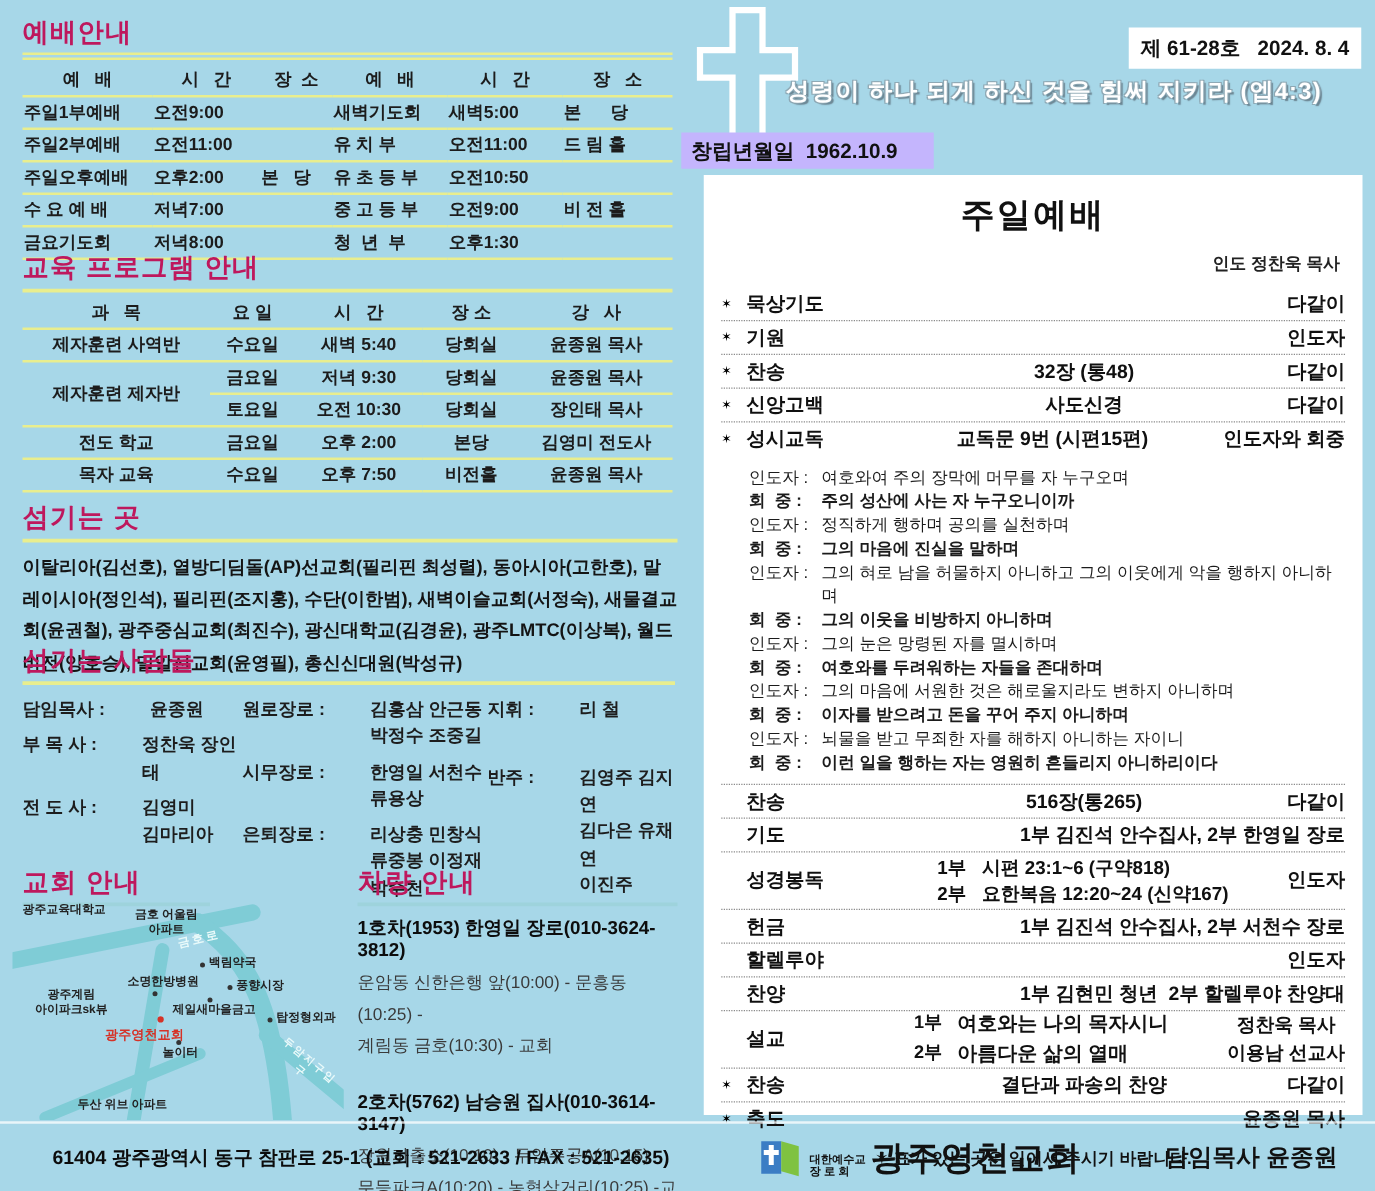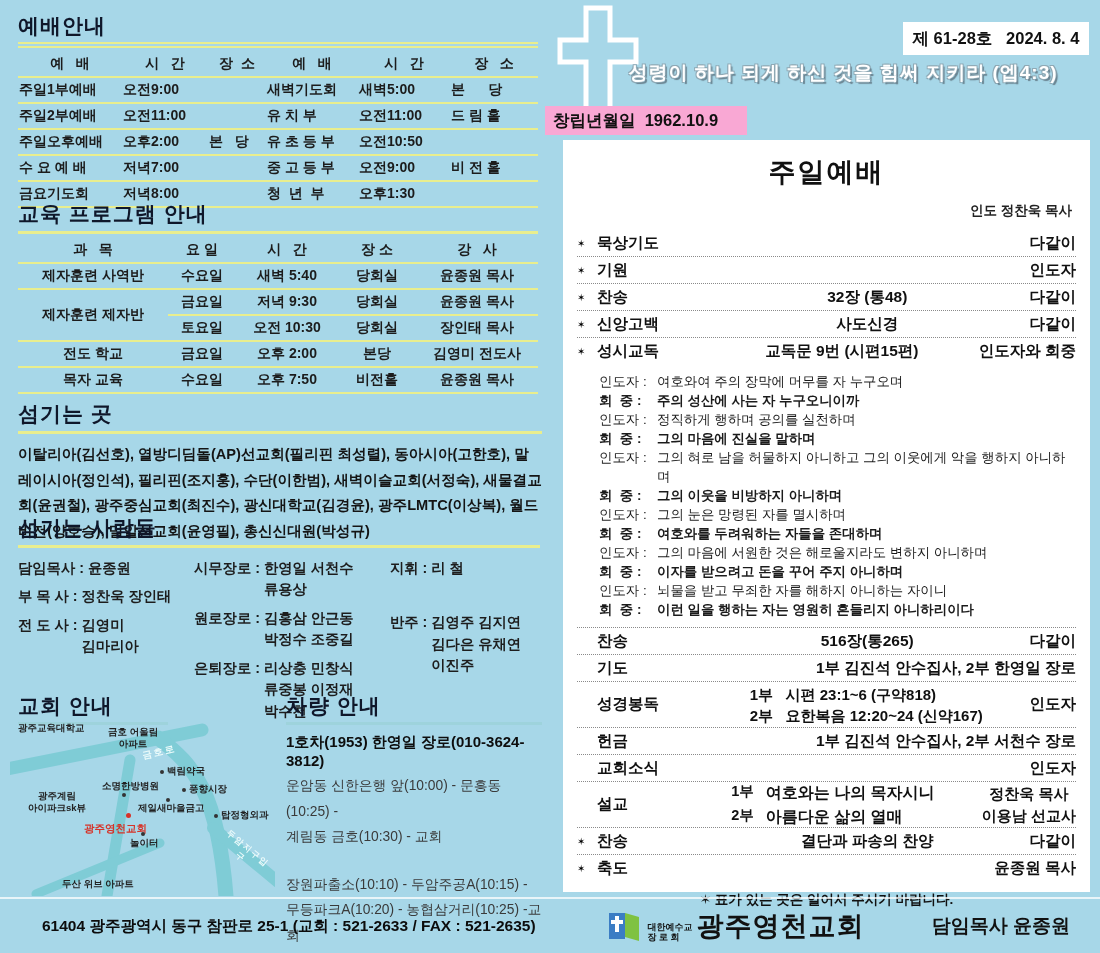--- a/index.html
+++ b/index.html
@@ -4,40 +4,40 @@
 <style>
   * { margin:0; padding:0; box-sizing:border-box; }
   html,body { width:1100px; height:953px; }
   body {
     font-family:"Liberation Sans","DejaVu Sans",sans-serif;
     background:#a7d7e8; position:relative; overflow:hidden; color:#111;
   }
   .abs { position:absolute; }
 
   
-  .sec-title { font-size:21px; font-weight:800; color:#0f172a; letter-spacing:1px; }
+  .sec-title { font-size:21px; font-weight:800; color:#be185d; letter-spacing:1px; }
   .rule-double { border-top:2px solid #e9ee8e; border-bottom:2px solid #e9ee8e; height:6px; margin-top:2px; }
   .rule-single { border-top:3px solid #e9ee8e; margin-top:3px; }
   .rule-teal { border-top:3px solid #9ed3dc; margin-top:2px; }
 
   table.sched { border-collapse:collapse; table-layout:fixed; width:100%; margin-top:4px; }
   table.sched th, table.sched td {
     white-space:pre; font-size:14px; font-weight:700; color:#1c1c1c;
     padding:3px 1px; border-bottom:2px solid #e9ee8e; text-align:left; overflow:hidden;
   }
   table.sched th { text-align:center; font-weight:800; }
   table.edu th, table.edu td { text-align:center; }
 
   .places-text { margin-top:8px; font-size:14.6px; font-weight:700; color:#141414; line-height:1.75; }
 
   .people-wrap { display:flex; margin-top:10px; }
   .p-col { display:flex; flex-direction:column; }
   .p-row { display:flex; font-size:14.3px; font-weight:700; color:#1d1d1d; line-height:1.5; margin-bottom:7px; }
   .p-label { white-space:pre; }
-  .p-val { white-space:pre-line; }
+  .p-val { white-space:pre-line;margin-left:32px; }
 
   .map-box { background:transparent; }
   .map-label { position:absolute; font-size:9.5px; font-weight:700; color:#222; white-space:pre-line; line-height:1.25; text-align:center; }
   .map-label.red { color:#d63227; font-size:10.5px; font-weight:800; }
   .map-label.road { color:#eafafa; font-weight:800; letter-spacing:2px; }
   .map-dot { position:absolute; width:4px; height:4px; background:#333; border-radius:50%; }
   .map-dot.red { background:#d63227; width:5px; height:5px; }
 
   .bus-name { font-size:15px; font-weight:800; color:#0d0d0d; }
   .bus-route { font-size:13.8px; font-weight:500; color:#3a3a3a; white-space:pre-line; line-height:1.85; margin-top:4px; }
@@ -51,21 +51,21 @@
   .f-church { font-size:27px; font-weight:800; letter-spacing:1px; }
   .f-pastor { margin-left:auto; margin-right:30px; font-size:19px; font-weight:800; }
 
   
   .issue-box { left:903px; top:22px; width:186px; height:33px; background:#fff;
                display:flex; align-items:center; justify-content:center;
                font-size:16.5px; font-weight:800; white-space:pre; }
   .verse { left:598px; top:60px; width:490px; text-align:center;
            font-size:19px; font-weight:800; color:#fff; letter-spacing:1px;
            text-shadow:-1px -1px 0 #8fa9b5, 1px -1px 0 #8fa9b5, -1px 1px 0 #8fa9b5, 2px 2px 1px #69828f; }
-  .founded-box { left:545px; top:106px; width:202px; height:29px; background:#f9a8d4;
+  .founded-box { left:545px; top:106px; width:202px; height:29px; background:#c4b5fd;
                  display:flex; align-items:center; padding-left:8px;
                  font-size:16.5px; font-weight:800; white-space:pre; }
   .panel { left:563px; top:140px; width:527px; height:752px; background:#ffffff; padding:0 14px; }
   .svc-title { text-align:center; font-size:27px; font-weight:800; margin-top:14px; letter-spacing:2px; }
   .svc-lead { text-align:right; font-size:13.5px; font-weight:700; color:#222; margin-top:12px; padding-right:4px; }
   .o-list { margin-top:10px; }
   .o-row { display:flex; align-items:center; height:27px; font-size:15.5px; color:#101010;
            border-bottom:1px dotted #8a8a8a; }
   .o-row.noline { border-bottom:none; }
   .o-star { width:20px; font-size:10px; color:#000; }
@@ -231,28 +231,28 @@
           <span class="p-val">정찬욱 장인태</span>
         </div>
       <div class="p-row">
           <span class="p-label">전 도 사 : </span>
           <span class="p-val">김영미
 김마리아</span>
         </div>
     </div>
     <div class="p-col" style="width:196px;">
       <div class="p-row">
+          <span class="p-label">원로장로 : </span>
+          <span class="p-val">김홍삼 안근동
+박정수 조중길</span>
+        </div>
+      <div class="p-row">
           <span class="p-label">시무장로 : </span>
           <span class="p-val">한영일 서천수
 류용상</span>
-        </div>
-      <div class="p-row">
-          <span class="p-label">원로장로 : </span>
-          <span class="p-val">김홍삼 안근동
-박정수 조중길</span>
         </div>
       <div class="p-row">
           <span class="p-label">은퇴장로 : </span>
           <span class="p-val">리상충 민창식
 류중봉 이정재
 박수천</span>
         </div>
     </div>
     <div class="p-col" style="width:150px;">
       <div class="p-row">
@@ -307,20 +307,21 @@
 
 <div class="abs" style="left:286px; top:692px; width:256px;">
   <div class="sec-title">차량 안내</div>
   <div class="rule-teal"></div>
   <div style="margin-top:8px;">
     <div class="bus-name">1호차(1953) 한영일 장로(010-3624-3812)</div>
     <div class="bus-route">운암동 신한은행 앞(10:00) - 문흥동(10:25) -
 계림동 금호(10:30) - 교회</div>
   </div>
   <div style="margin-top:22px;">
+    <div class="bus-name">2호차(5762) 남승원 집사(010-3614-3147)</div>
     <div class="bus-route">장원파출소(10:10) - 두암주공A(10:15) -
 무등파크A(10:20) - 농협삼거리(10:25) -교회</div>
   </div>
 </div>
 
 <svg class="abs" style="left:556px; top:4px;" width="96" height="126" viewBox="0 0 96 126">
   <path d="M 30 4 h 24 v 32 h 26 v 22 h -26 v 64 h -24 v -64 h -26 v -22 h 26 z" fill="none" stroke="#ffffff" stroke-width="5"></path>
 </svg>
 
 <div class="abs issue-box">제 61-28호   2024. 8. 4</div>
@@ -436,23 +437,29 @@
       <span class="o-right">인도자</span>
     </div>
     <div class="o-row">
         <span class="o-star"></span>
         <span class="o-label">헌금</span>
         <span class="o-center"></span>
         <span class="o-right">1부 김진석 안수집사, 2부 서천수 장로</span>
       </div>
     <div class="o-row">
         <span class="o-star"></span>
-        <span class="o-label">교회소식</span>
+        <span class="o-label">할렐루야</span>
         <span class="o-center"></span>
         <span class="o-right">인도자</span>
+      </div>
+    <div class="o-row">
+        <span class="o-star"></span>
+        <span class="o-label">찬양</span>
+        <span class="o-center"></span>
+        <span class="o-right">1부 김현민 청년  2부 할렐루야 찬양대</span>
       </div>
     <div class="o-row two">
       <span class="o-star"></span>
         <span class="o-label">설교</span>
       <div class="sermon-center">
         <div class="sermon-line">
             <span class="s-part">1부</span>
             <span class="s-title">여호와는 나의 목자시니</span>
           </div>
         <div class="sermon-line">

